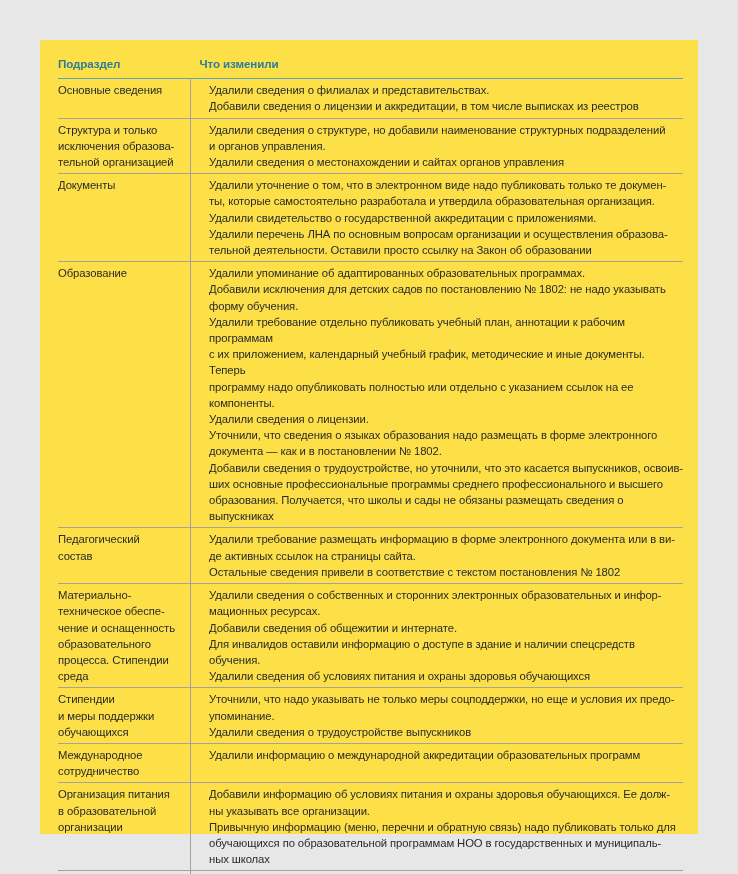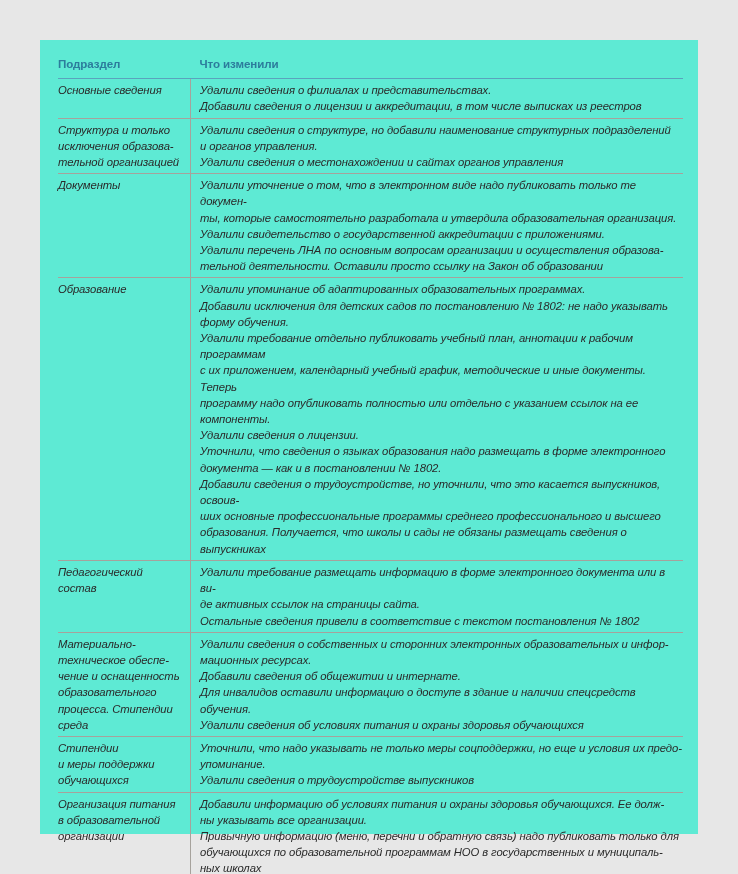--- a/index.html
+++ b/index.html
@@ -8,21 +8,21 @@
     background: #e7e7e7;
     font-family: "Liberation Sans", sans-serif;
     color: #2a2a2a;
     position: relative;
     overflow: hidden;
   }
   .card {
     position: absolute;
     left: 40px; top: 40px;
     width: 658px; height: 794px;
-    background: #5eead4;
+    background: #fde047;
   }
   table.changes {
     position: absolute;
     left: 18px; top: 12px;
     width: 625px;
     border-collapse: collapse;
     font-size: 11.3px;
     line-height: 16.2px;
     letter-spacing: -0.1px;
   }
@@ -33,28 +33,27 @@
     font-size: 11.6px;
     padding: 4px 0 6px 0;
     border-bottom: 1.5px solid #5aa3bd;
   }
   table.changes th.c1 { width: 128px; }
   table.changes th.c2 { padding-left: 9px; }
   table.changes td {
     vertical-align: top;
     padding: 3px 0 3px 0;
     border-bottom: 1.5px solid #a6a29c;
-    font-style: italic;
   }
   table.changes td.c1 {
     width: 128px;
     padding-right: 4px;
     border-right: 1.5px solid #a6a29c;
   }
-  table.changes td.c2 { padding-left: 9px; }
+  table.changes td.c2 { padding-left: 18px; }
   .line { display: block; }
 </style>
 </head>
 <body>
 
 <div class="card">
   <table class="changes">
     <thead>
       <tr>
         <th class="c1">Подраздел</th>
@@ -149,20 +148,29 @@
             <span class="line">обучающихся</span>
           </td>
           <td class="c2">
             <span class="line">Уточнили, что надо указывать не только меры соцподдержки, но еще и условия их предо-</span>
             <span class="line">упоминание.</span>
             <span class="line">Удалили сведения о трудоустройстве выпускников</span>
           </td>
         </tr>
         <tr>
           <td class="c1">
+            <span class="line">Международное</span>
+            <span class="line">сотрудничество</span>
+          </td>
+          <td class="c2">
+            <span class="line">Удалили информацию о международной аккредитации образовательных программ</span>
+          </td>
+        </tr>
+        <tr>
+          <td class="c1">
             <span class="line">Организация питания</span>
             <span class="line">в образовательной</span>
             <span class="line">организации</span>
           </td>
           <td class="c2">
             <span class="line">Добавили информацию об условиях питания и охраны здоровья обучающихся. Ее долж-</span>
             <span class="line">ны указывать все организации.</span>
             <span class="line">Привычную информацию (меню, перечни и обратную связь) надо публиковать только для</span>
             <span class="line">обучающихся по образовательной программам НОО в государственных и муниципаль-</span>
             <span class="line">ных школах</span>

